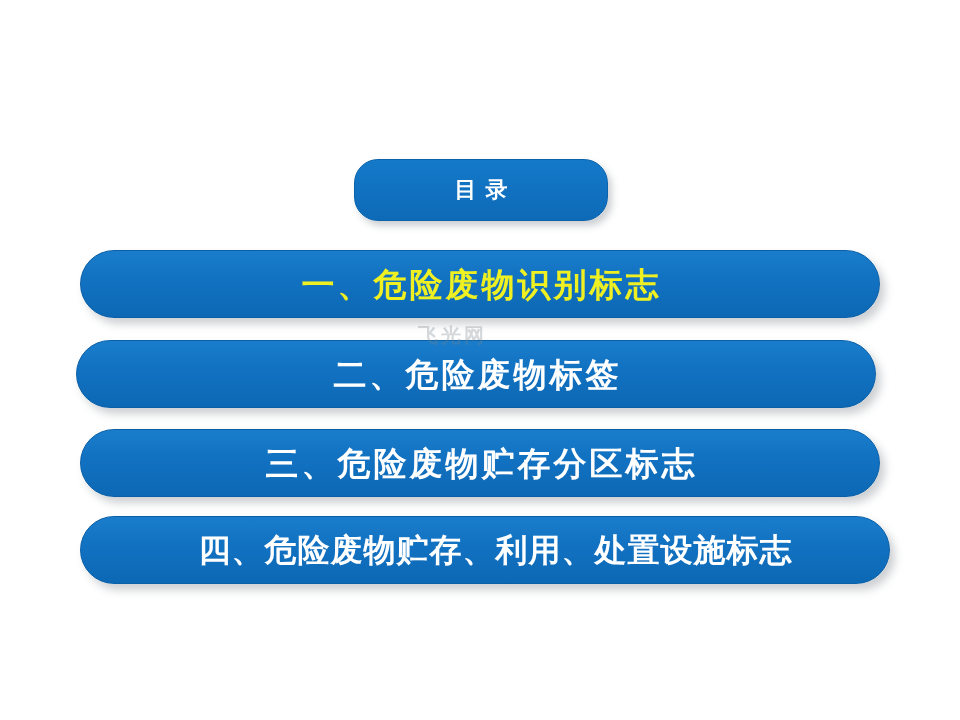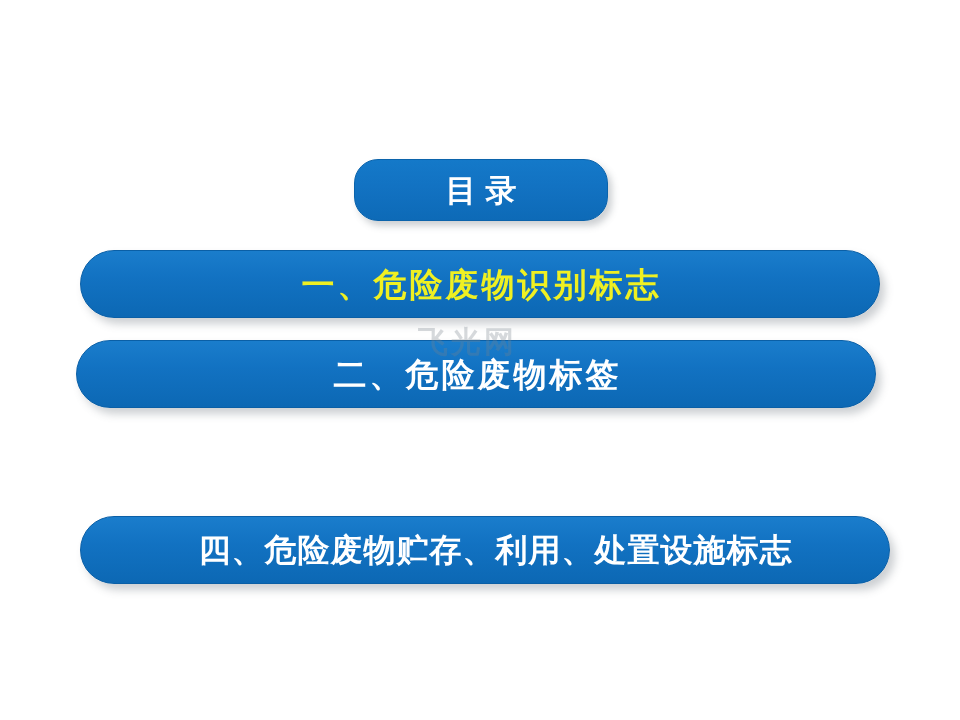--- a/index.html
+++ b/index.html
@@ -32,21 +32,21 @@
     background: linear-gradient(to bottom, #1479c9 0%, #1272c2 45%, #0d6ab7 100%);
     border: 1px solid #0b63ab;
     box-shadow: 4px 5px 7px rgba(90, 100, 110, 0.30);
     display: flex;
     align-items: center;
     justify-content: center;
     box-sizing: border-box;
   }
   .toc-title-text {
     color: #ffffff;
-    font-size: 31px;
+    font-size: 22px;
     font-weight: bold;
     letter-spacing: 9px;
     text-indent: 9px;
     line-height: 1;
     font-family: "DejaVu Sans", "Liberation Sans", sans-serif;
     white-space: nowrap;
   }
 
   
   .toc-bar {
@@ -86,21 +86,21 @@
     letter-spacing: 1px;
     text-indent: 1px;
     margin-left: 20px;
   }
 
   
   .watermark {
     position: absolute;
     left: 418px;
     top: 322px;
-    font-size: 30px;
+    font-size: 20px;
     font-weight: bold;
     color: rgba(120, 130, 140, 0.30);
     letter-spacing: 3px;
     white-space: nowrap;
     pointer-events: none;
     font-family: "DejaVu Sans", "Liberation Sans", sans-serif;
     z-index: 5;
   }
 </style>
 </head>
@@ -113,20 +113,23 @@
   </div>
 
   <div class="toc-bar bar-1">
     <span class="toc-bar-text">一、危险废物识别标志</span>
   </div>
 
   <div class="toc-bar bar-2">
     <span class="toc-bar-text">二、危险废物标签</span>
   </div>
 
+  <div class="toc-bar bar-3">
+    <span class="toc-bar-text">三、危险废物贮存分区标志</span>
+  </div>
 
   <div class="toc-bar bar-4">
     <span class="toc-bar-text">四、危险废物贮存、利用、处置设施标志</span>
   </div>
 
   <div class="watermark">飞光网</div>
 
 </div>
 
 </body></html>

